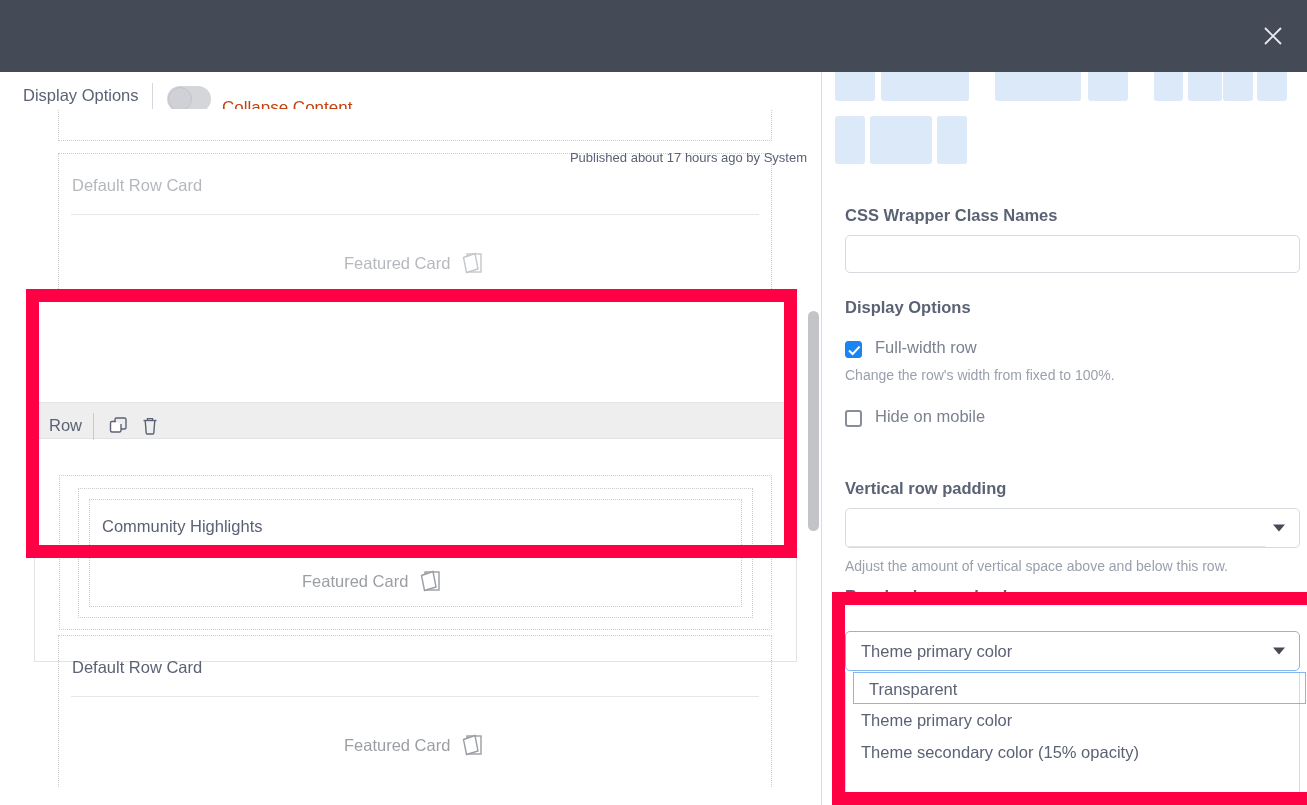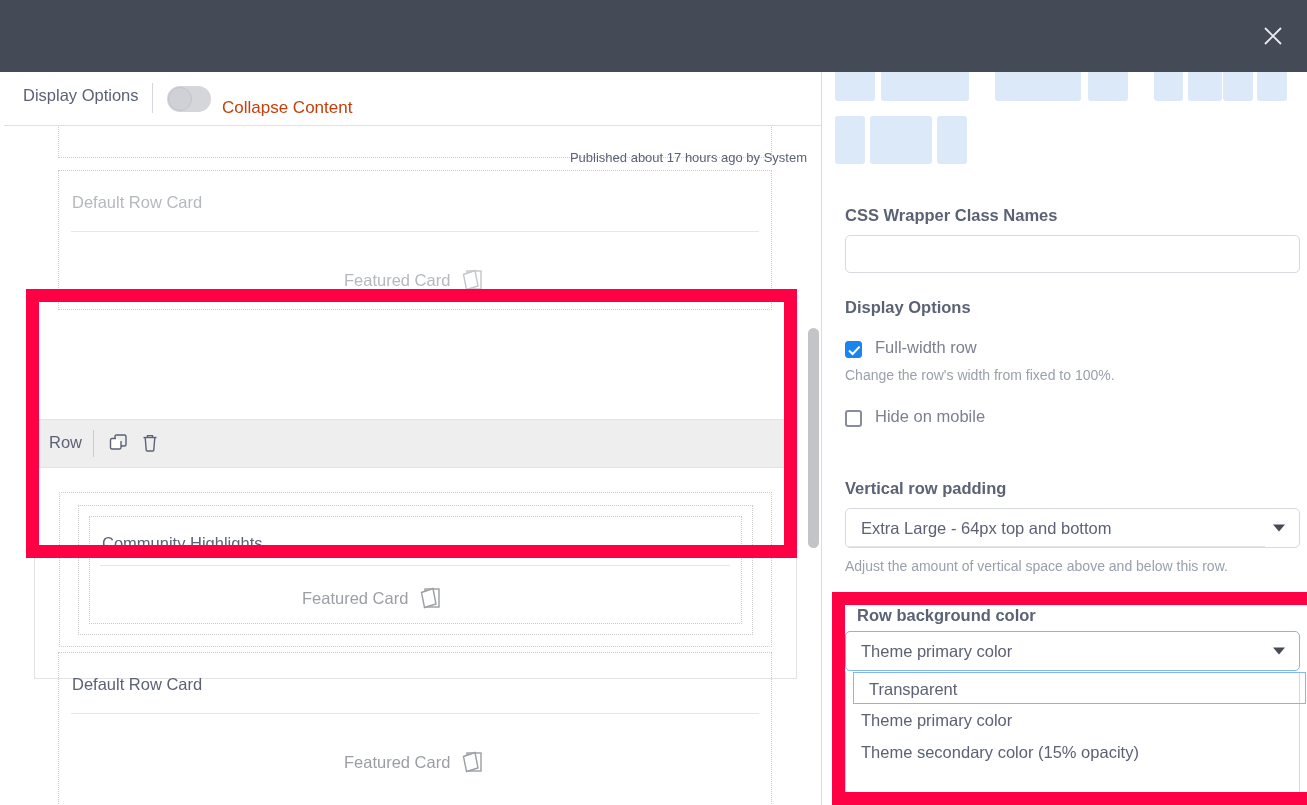--- a/index.html
+++ b/index.html
@@ -83,21 +83,21 @@
   }
   #published-note {
     position: absolute; right: 14px; top: 78px;
     font-size: 13px; color: #5a6274;
     z-index: 6;
     padding-left: 38px;
   }
 
   
   #canvas {
-    position: absolute; left: 4px; top: 54px;
+    position: absolute; left: 4px; top: 37px;
     width: 818px; height: 679px;
     background: #ffffff;
     overflow: hidden;
   }
 
   .dbox { position: absolute; border: 1px dotted #c9cbcf; }
 
   .card-title {
     position: absolute;
     font-size: 16.5px;
@@ -118,21 +118,21 @@
 
   
   #row-block {
     position: absolute; left: 30px; top: 293px;
     width: 763px; height: 260px;
     background: #ffffff;
     border: 1px solid #e2e3e5;
   }
   #row-header {
     position: absolute; left: 0; top: 0;
-    width: 761px; height: 48px;
+    width: 761px; height: 36px;
     background: #eeeeef;
     border-bottom: 1px solid #e2e3e5;
   }
   #row-header .rowlabel {
     position: absolute; left: 14px; top: 13px;
     font-size: 16.5px; color: #5a6274;
   }
   #row-header .hdiv {
     position: absolute; left: 58px; top: 10px;
     width: 1px; height: 27px; background: #c9cbcf;
@@ -375,27 +375,26 @@
     </svg>
   </div>
   <div class="chk-label" style="left:52px; top:266px;">Full-width row</div>
   <div class="panel-help" style="left:22px; top:295px;">Change the row's width from fixed to 100%.</div>
 
   <div class="checkbox off" style="left:22px; top:338px;"></div>
   <div class="chk-label" style="left:52px; top:335px;">Hide on mobile</div>
 
   <div class="panel-label" style="left:22px; top:407px;">Vertical row padding</div>
   <div class="selectbox" style="left:22px; top:436px; width:455px; height:40px;">
-    <span class="val">Extra Large - 64px top and bottom</span>
     <span class="underline"></span>
     <span class="caret"></span>
   </div>
   <div class="panel-help" style="left:22px; top:486px;">Adjust the amount of vertical space above and below this row.</div>
 
-  <div class="panel-label" style="left:22px; top:534px;margin-left:12px;">Row background color</div>
+  <div class="panel-label" style="left:22px; top:515px;">Row background color</div>
   <div class="selectbox focused" style="left:22px; top:559px; width:455px; height:40px;">
     <span class="val">Theme primary color</span>
     <span class="caret"></span>
   </div>
 </div>
 
 <div id="dropdown-list">
   <div class="dd-option highlight" style="top:0px;margin-left:7px;">Transparent</div>
   <div class="dd-option" style="top:32px;">Theme primary color</div>
   <div class="dd-option" style="top:64px;">Theme secondary color (15% opacity)</div>

